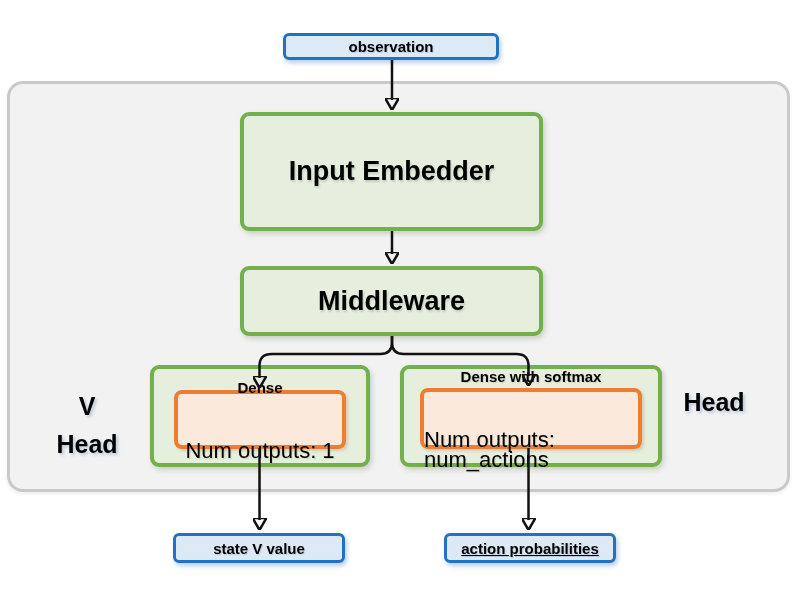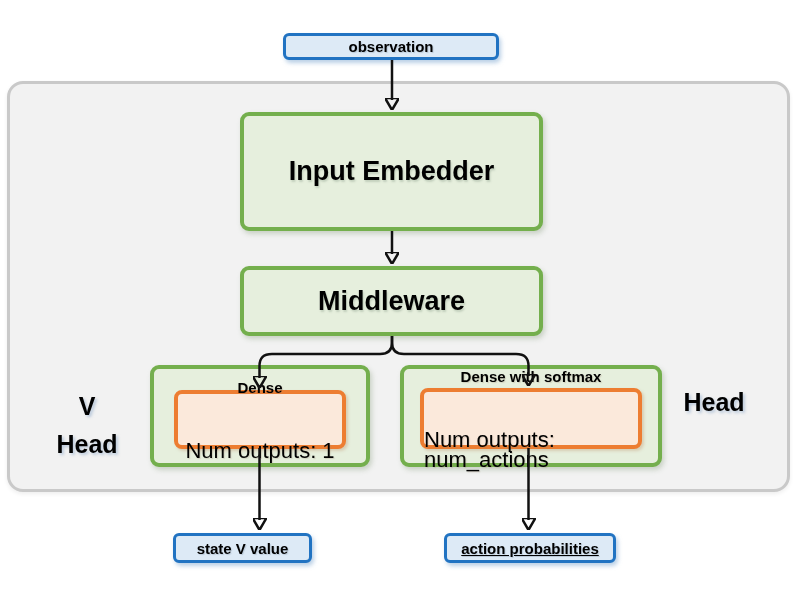--- a/index.html
+++ b/index.html
@@ -76,21 +76,21 @@
     <div class="dense-box" style="left:16px;top:19px;width:222px;height:61px;">
       <div class="dense-title">Dense with softmax</div>
       <div class="dense-sub">Num outputs: num_actions</div>
     </div>
   </div>
 
   <div class="head-label" style="left:654px;top:383px;width:120px;">
     <div>Head</div>
   </div>
 
-  <div class="io-box" style="left:173px;top:533px;width:139px;height:30px;">state V value</div>
+  <div class="io-box" style="left:173px;top:533px;width:172px;height:30px;">state V value</div>
 
   <div class="io-box" style="left:444px;top:533px;width:172px;height:30px;text-decoration:underline;">action probabilities</div>
 
   <svg class="arrows" viewBox="0 0 800 600">
     <defs>
       <marker id="ah" viewBox="0 0 12 14" markerWidth="12" markerHeight="14" refX="2" refY="7" orient="auto" markerUnits="userSpaceOnUse">
         <path d="M0 0 L12 7 L0 14 Z" fill="#111" stroke="none"></path>
       </marker>
     </defs>
     <path d="M392 60 L392 100" marker-end="url(#ah)"></path>

